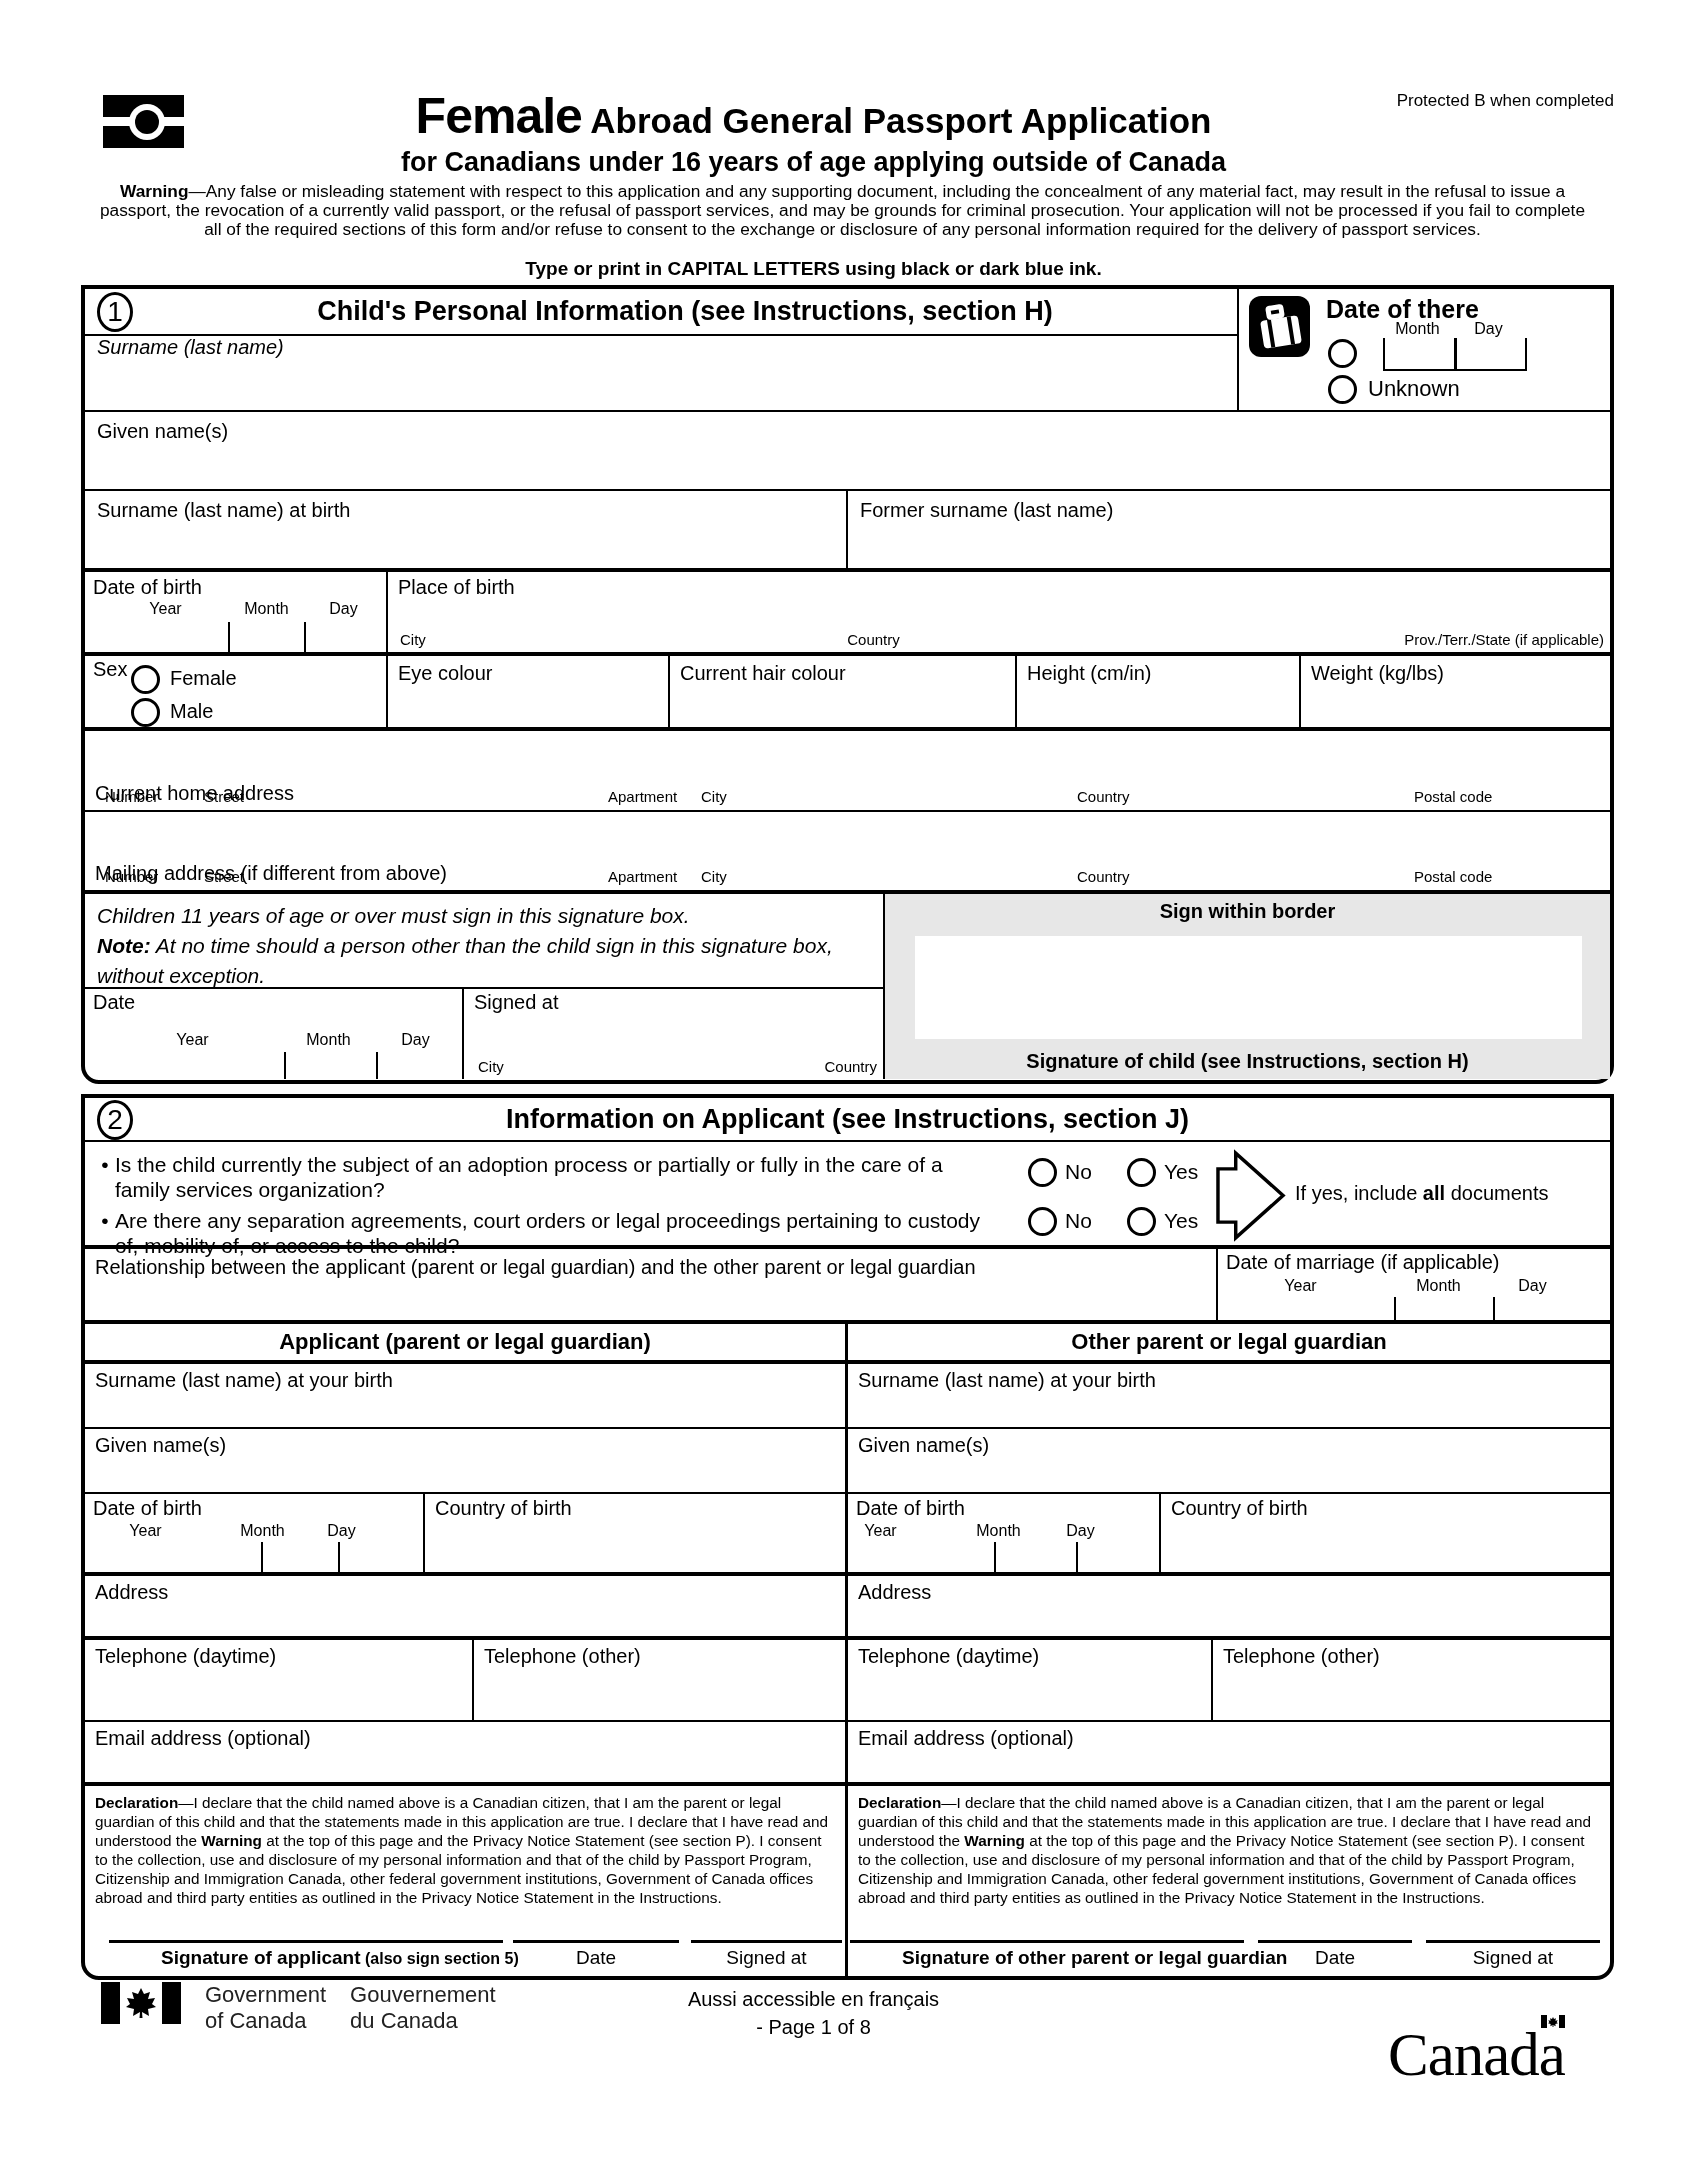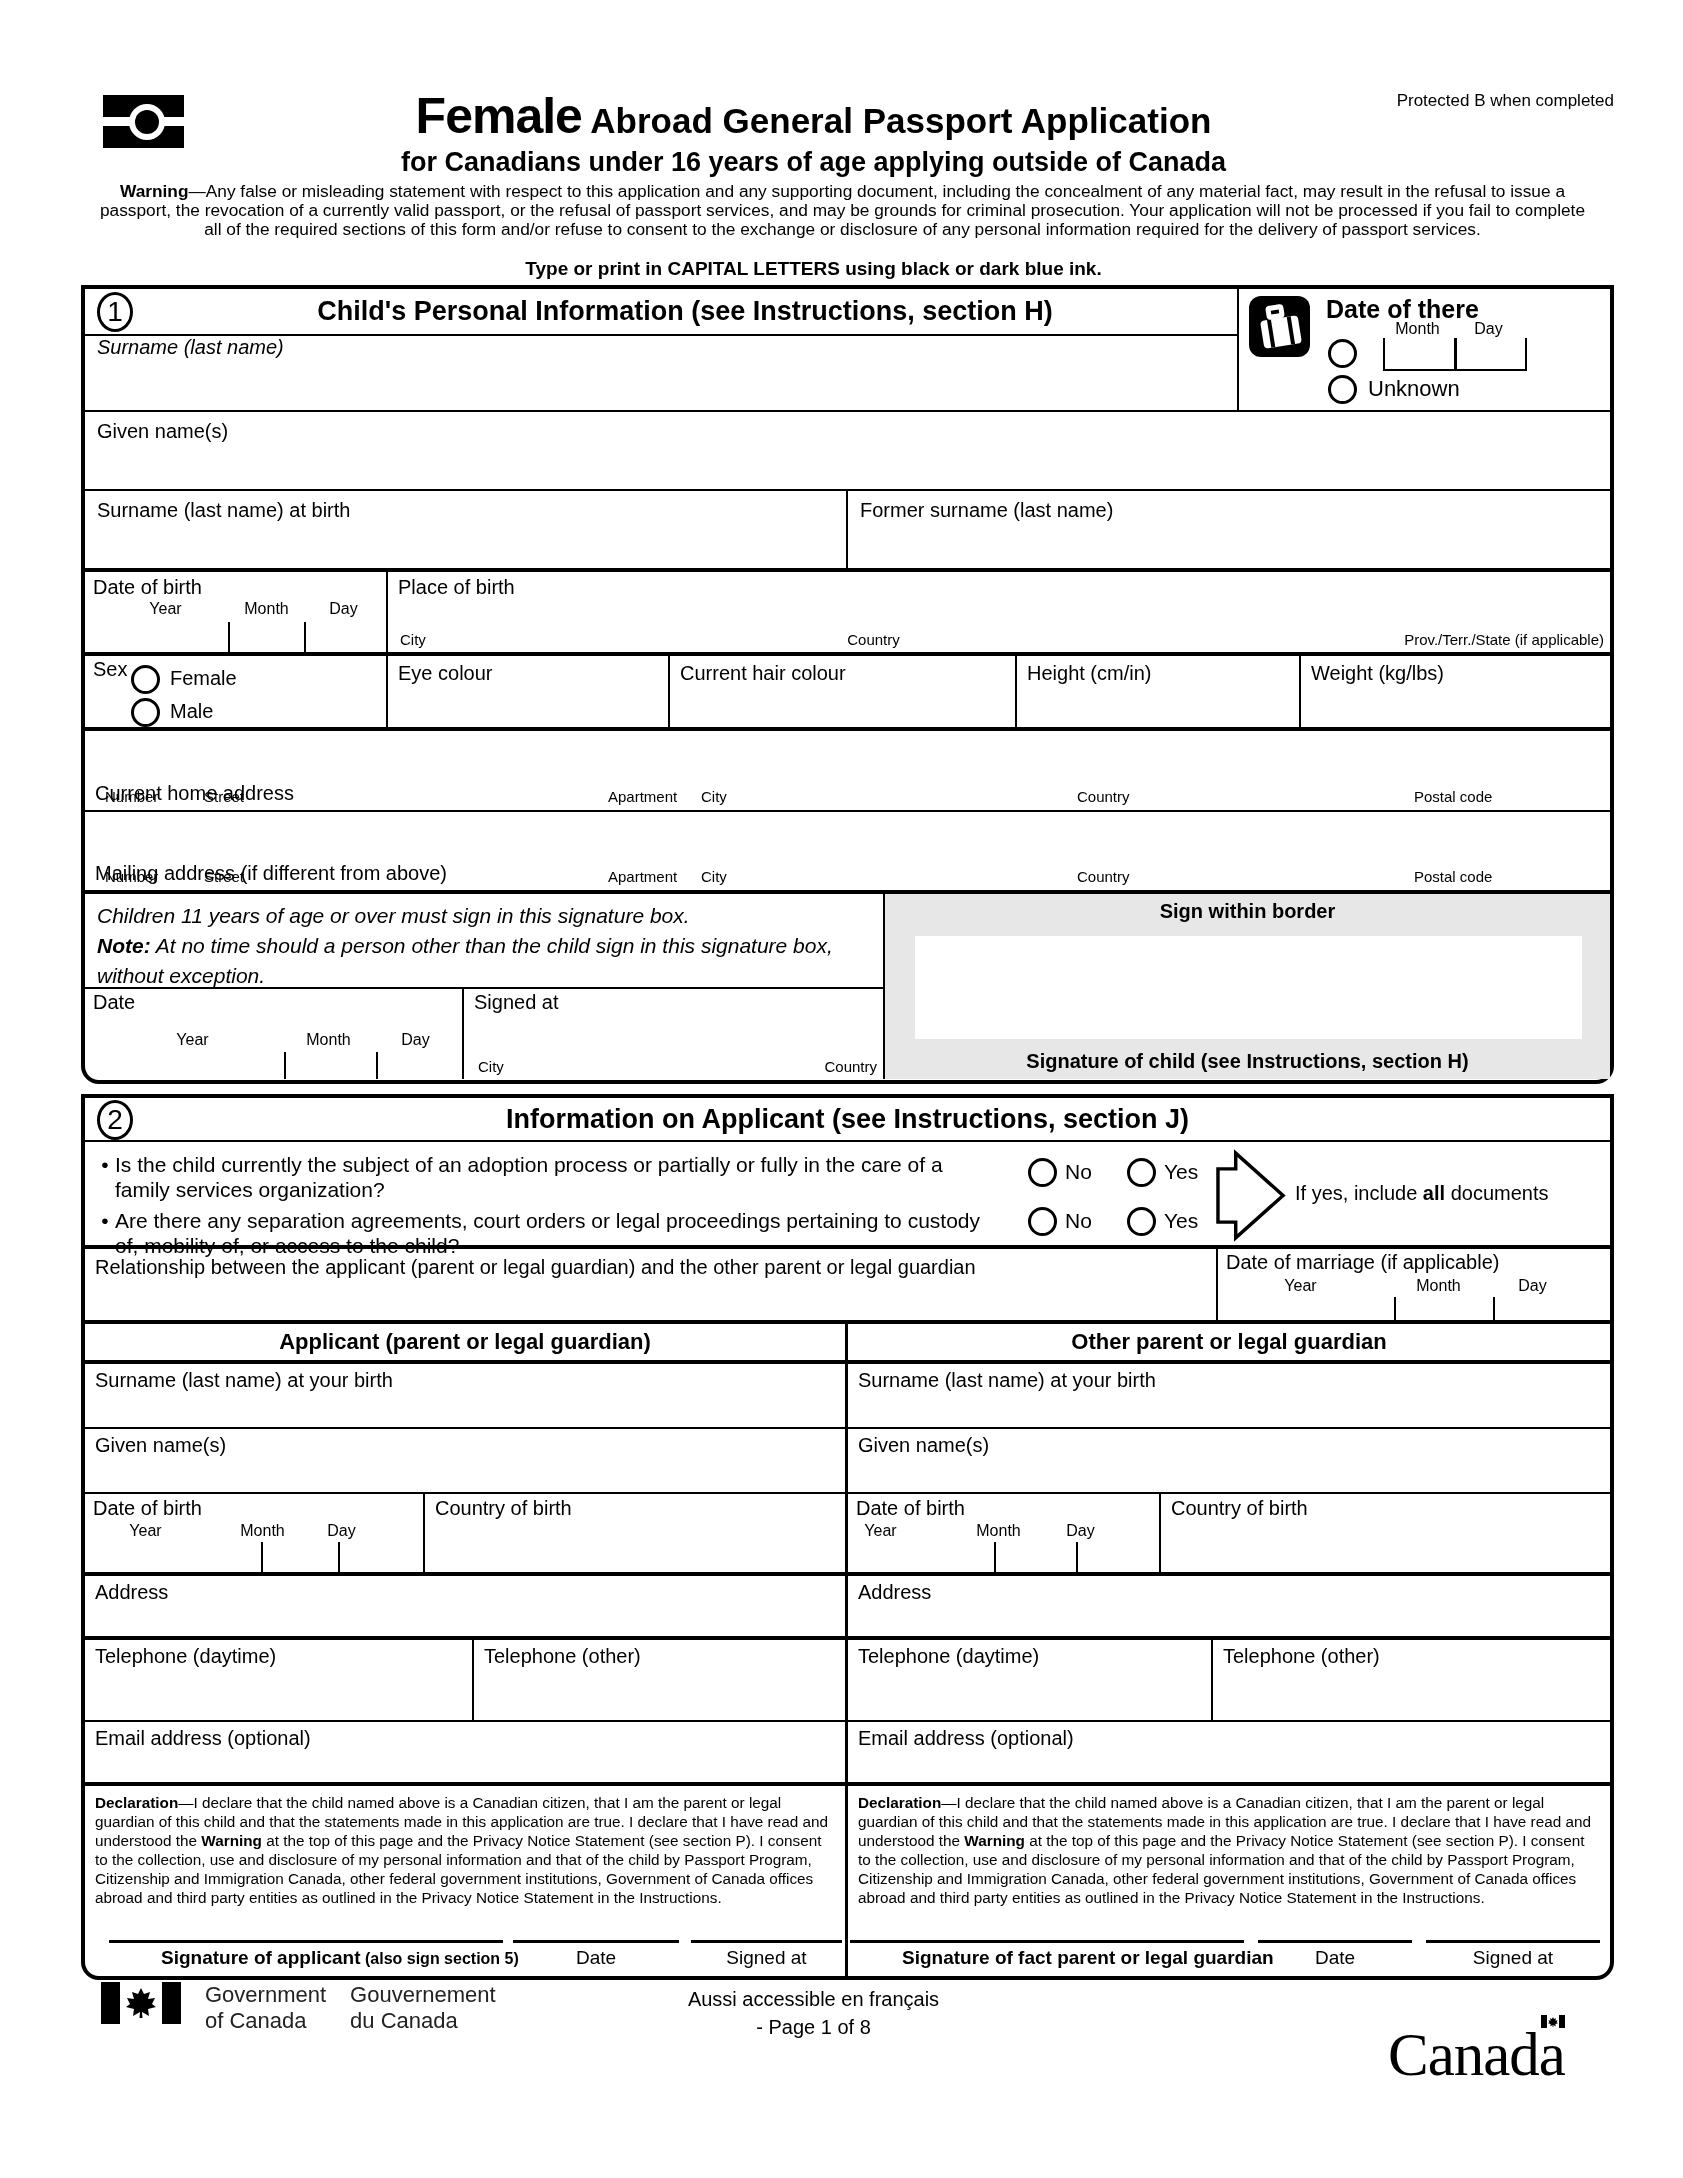--- a/index.html
+++ b/index.html
@@ -414,21 +414,21 @@
       <div class="cr-tel">
         <div class="ct1 lbl"><span>Telephone (daytime)</span></div>
         <div class="ct2 lbl"><span>Telephone (other)</span></div>
       </div>
       <div class="cr-email lbl"><span>Email address (optional)</span></div>
       <div class="cr-decl"><b>Declaration</b><span>—I declare that the child named above is a Canadian citizen, that I am the parent or legal guardian of this child and that the statements made in this application are true. I declare that I have read and understood the </span><b>Warning</b><span> at the top of this page and the Privacy Notice Statement (see section P). I consent to the collection, use and disclosure of my personal information and that of the child by Passport Program, Citizenship and Immigration Canada, other federal government institutions, Government of Canada offices abroad and third party entities as outlined in the Privacy Notice Statement in the Instructions.</span></div>
       <div class="cr-sig">
         <span class="sline" style="left:2px;width:394px"></span>
         <span class="sline" style="left:410px;width:154px"></span>
         <span class="sline" style="left:578px;width:174px"></span>
-        <span class="sig-lab" style="left:6px">Signature of fact parent or legal guardian</span>
+        <span class="sig-lab" style="left:6px">Signature of other parent or legal guardian</span>
         <span class="sig-dt" style="left:410px;width:154px">Date</span>
         <span class="sig-dt" style="left:578px;width:174px">Signed at</span>
       </div>
     </div>
   </div>
 </div>
 
 <div class="abs" id="francais">Aussi accessible en français</div>
 <div class="abs" id="pageno">- Page 1 of 8</div>
 

